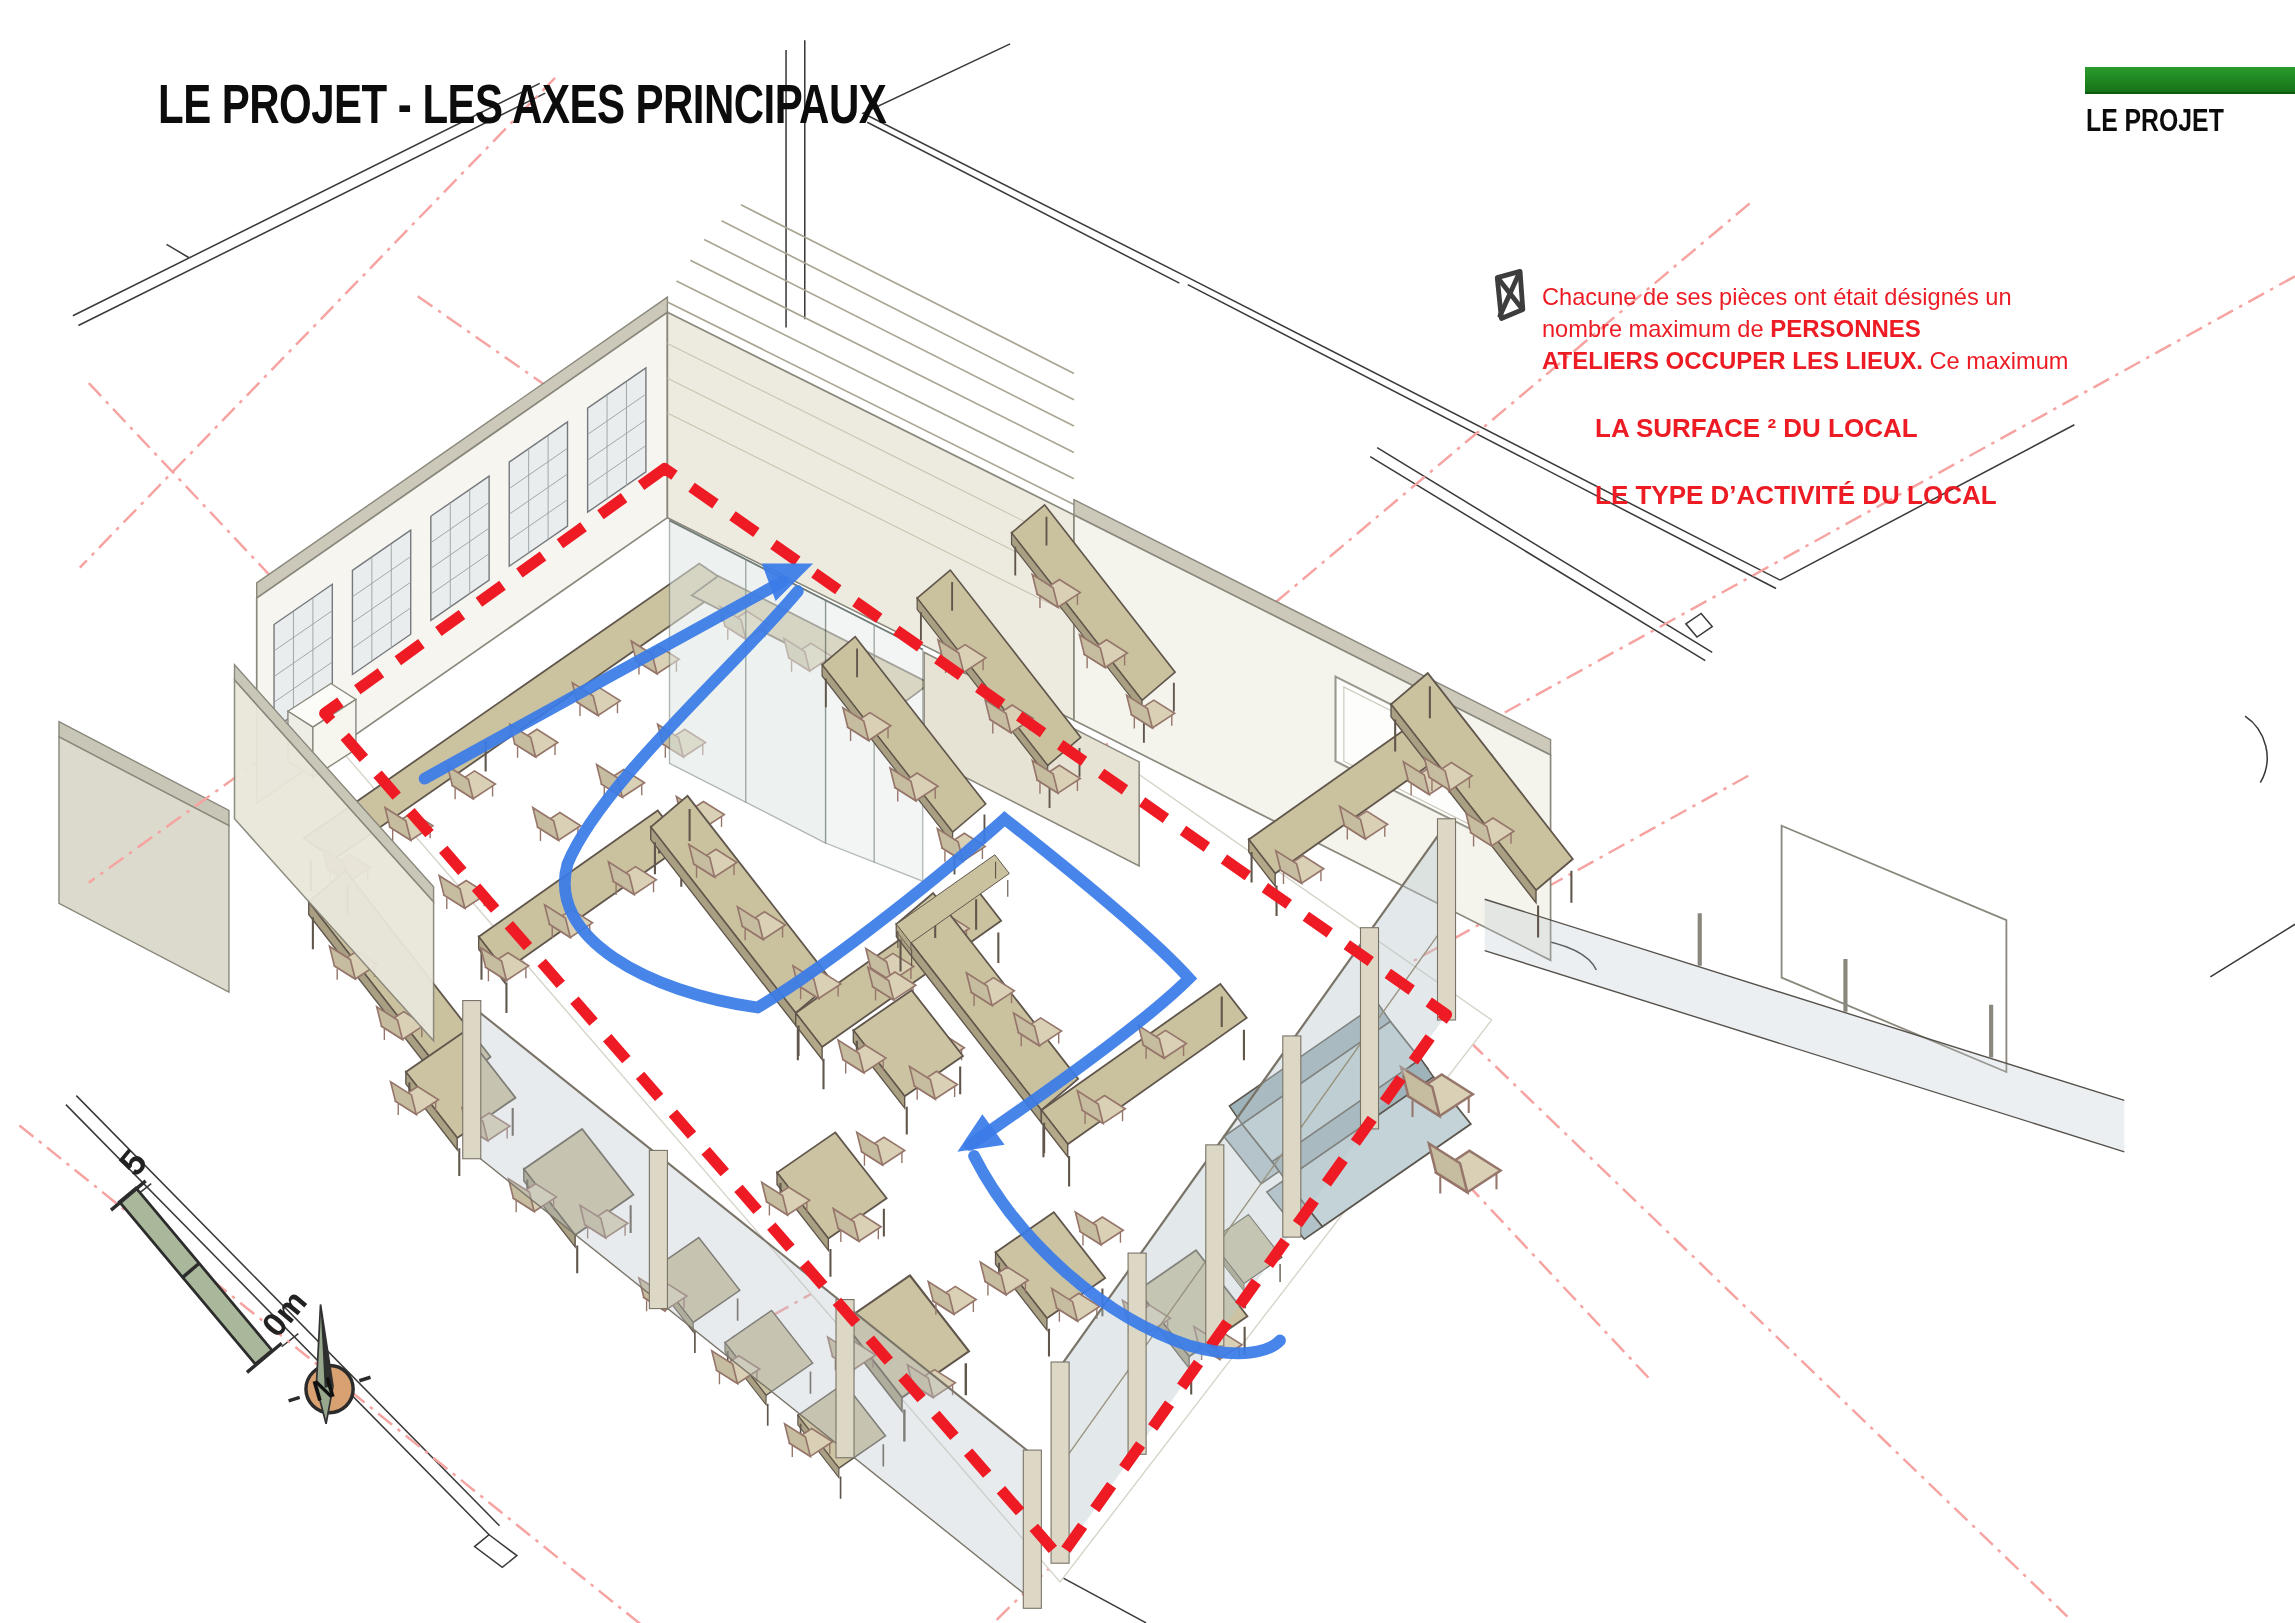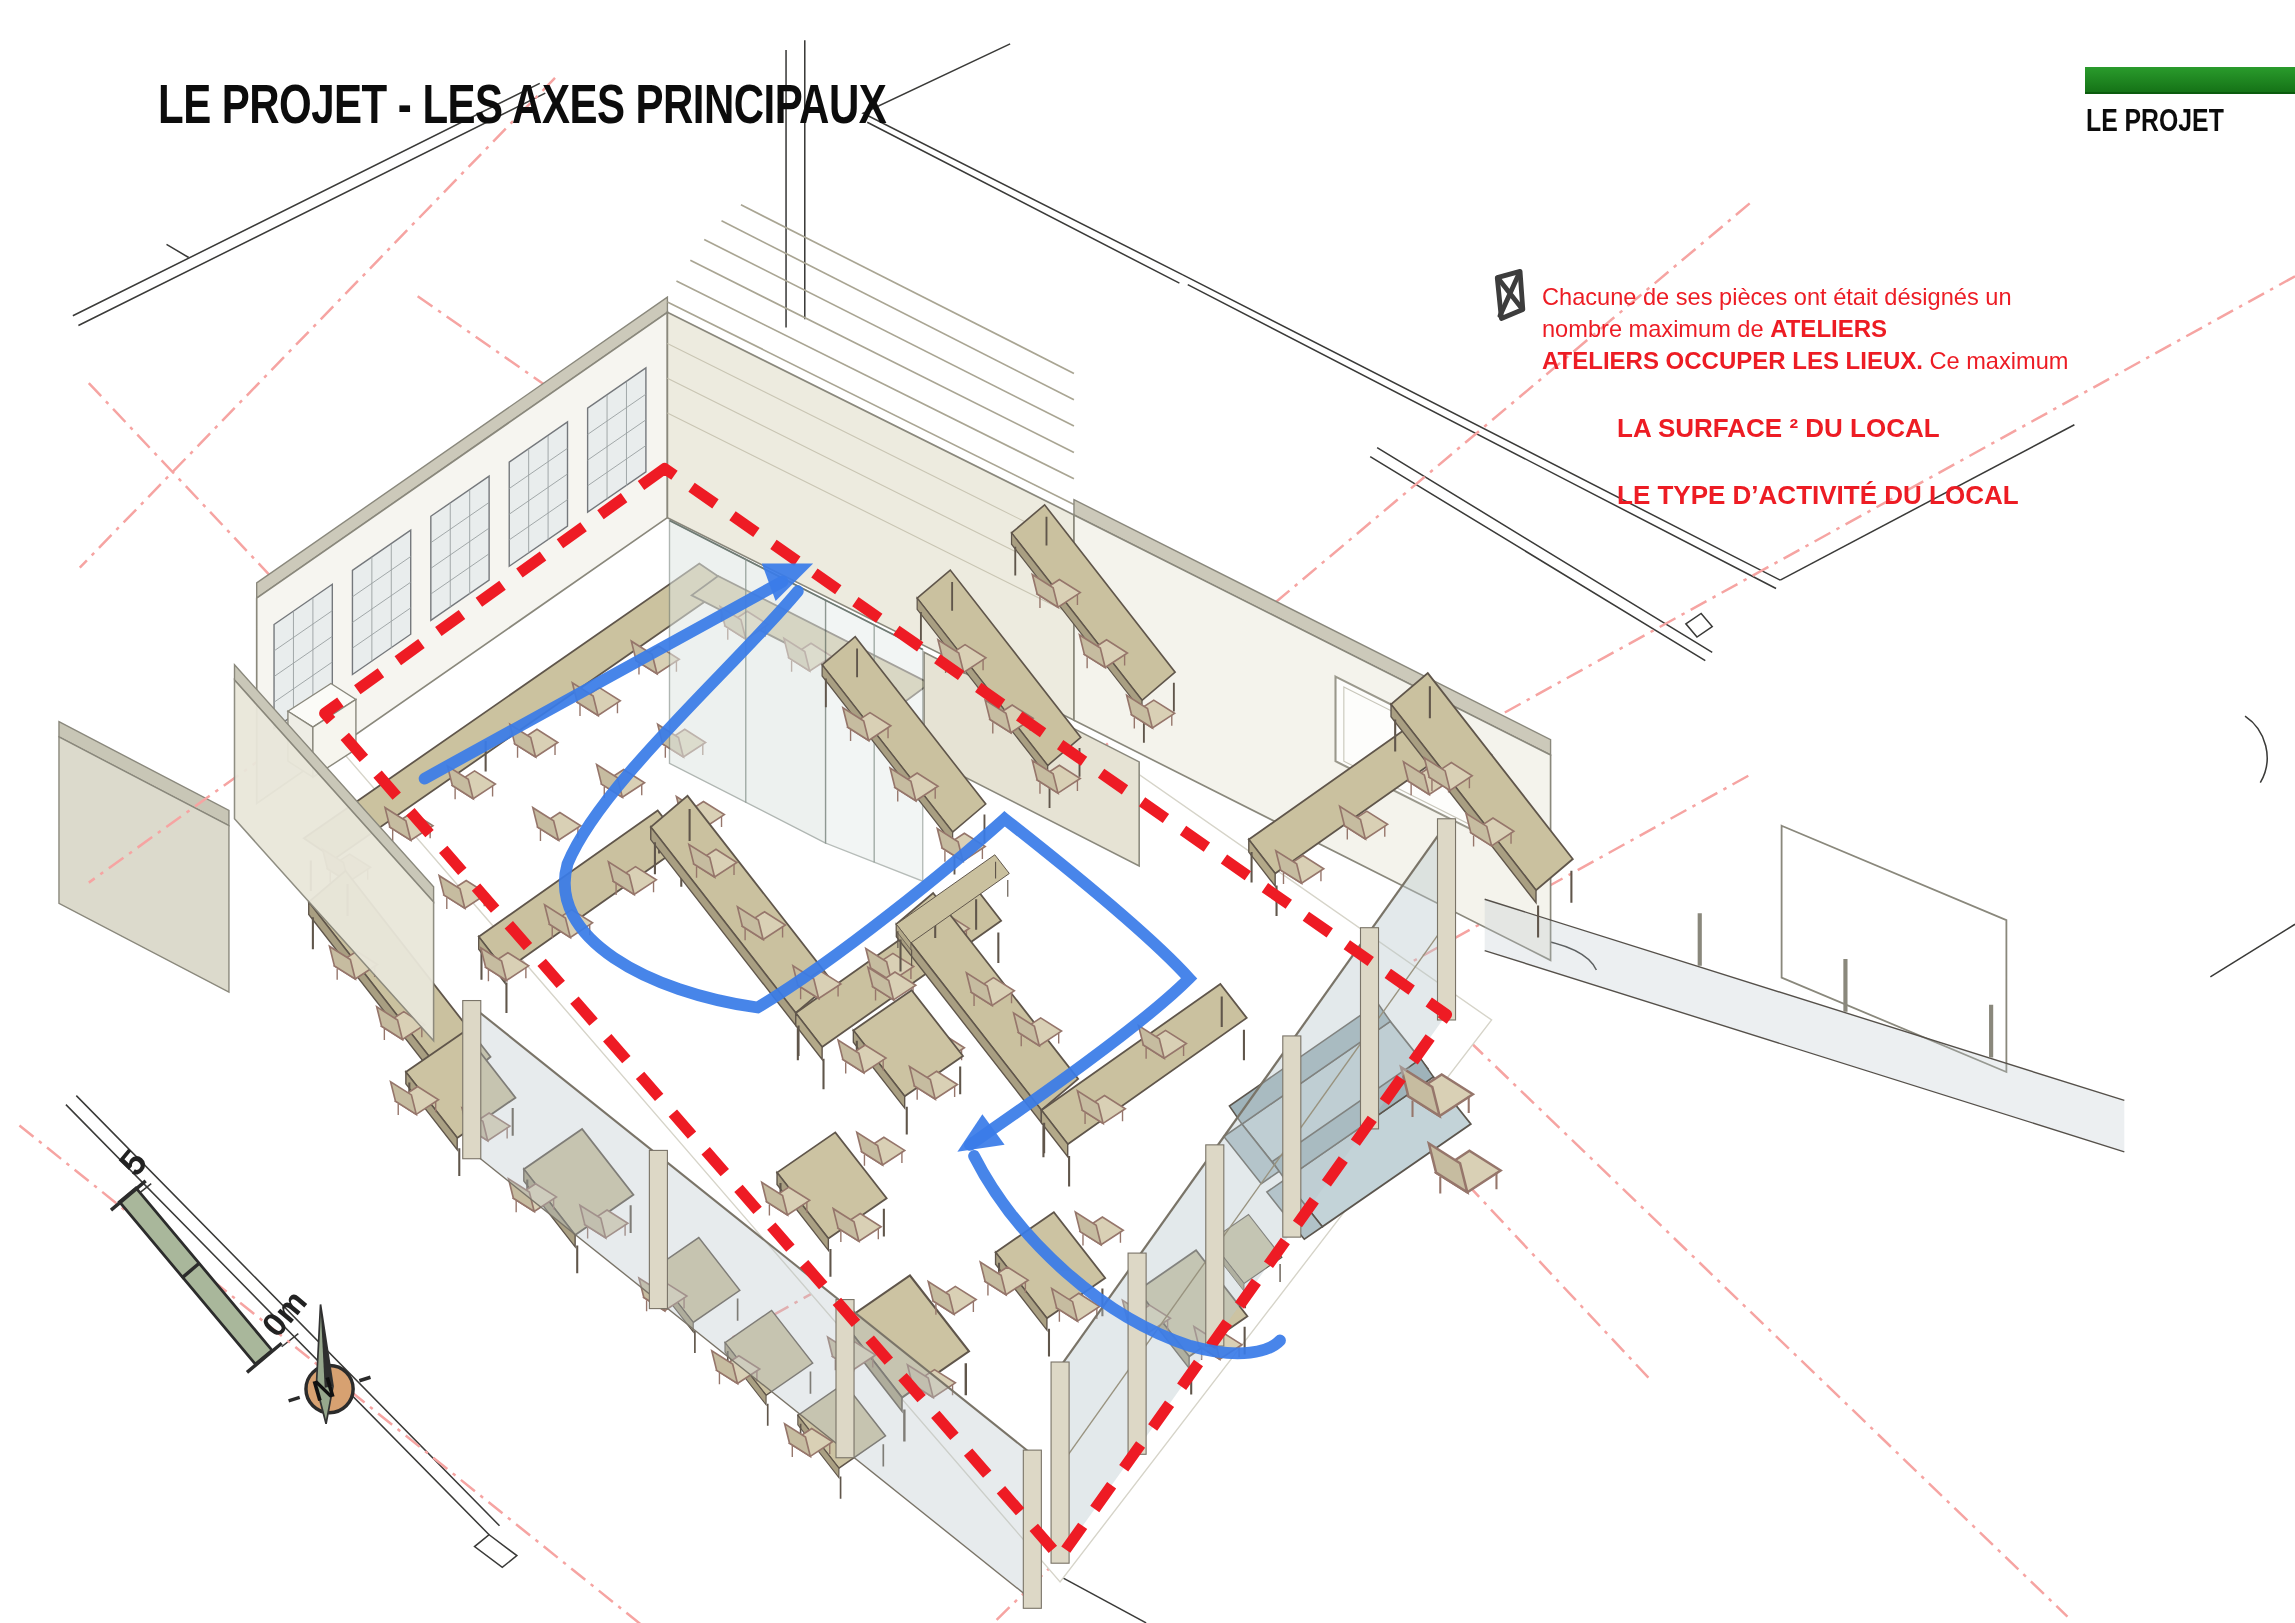--- a/index.html
+++ b/index.html
@@ -10,21 +10,21 @@
   #page-title{left:158px;top:71px;font-size:56px;font-weight:700;color:#0c0c0c;
       white-space:nowrap;transform:scaleX(.75);transform-origin:left top;letter-spacing:-0.7px;}
   #corner-bar{left:2085px;top:67px;width:211px;height:25px;
       background:linear-gradient(#2a9b2c,#157317);border-bottom:2.8px solid #0b5c0e;}
   #corner-label{left:2086px;top:103px;font-size:31px;font-weight:700;color:#0c0c0c;
       white-space:nowrap;transform:scaleX(.8);transform-origin:left top;}
   
   #notes{left:1542px;top:282px;width:666px;color:#ed1c24;}
   .nline{font-size:23.6px;line-height:31px;white-space:nowrap;}
   .nline .rb{font-weight:700;font-size:24px;}
-  .factor{font-weight:700;font-size:26px;line-height:32px;margin-left:75px;margin-top:35px;white-space:nowrap;}
+  .factor{font-weight:700;font-size:26px;line-height:32px;margin-left:53px;margin-top:35px;white-space:nowrap;}
   .factor.hang{margin-left:44px;margin-top:36px;white-space:normal;width:583px;text-indent:32px;}
   .p2{margin-top:111px;}
   .p2 .nline{font-size:24px;line-height:34px;}
   .p2 .rb{font-size:26px;}
   svg text{font-family:"Liberation Sans",sans-serif;}
 </style>
 </head>
 <body>
 
 <svg class="abs" style="left:0;top:0" width="2295" height="1623" viewBox="0 0 3308 2339">
@@ -346,19 +346,19 @@
 <svg class="abs" style="left:1491px;top:268px" width="36" height="58" viewBox="0 0 52 84">
   <g stroke="#3d3d3d" stroke-width="7" fill="none" stroke-linecap="round" stroke-linejoin="round">
     <path d="M9,14 L42,5 L46,60 L15,73 Z"></path>
     <path d="M11,16 L44,58 M40,9 L13,69"></path>
   </g>
 </svg>
 
 <div class="abs" id="notes">
   <div>
     <div class="nline"><span>Chacune de ses pièces ont était désignés un</span></div>
-    <div class="nline"><span>nombre maximum de </span><span class="rb">ATELIERS</span></div>
+    <div class="nline"><span>nombre maximum de </span><span class="rb">PERSONNES</span></div>
     <div class="nline"><span class="rb">ATELIERS OCCUPER LES LIEUX.</span><span> Ce maximum</span></div>
   </div>
   <div class="factor"><span>LA SURFACE ² DU LOCAL</span></div>
   <div class="factor"><span>LE TYPE D’ACTIVITÉ DU LOCAL</span></div>
 </div>
 
 
 </body></html>

